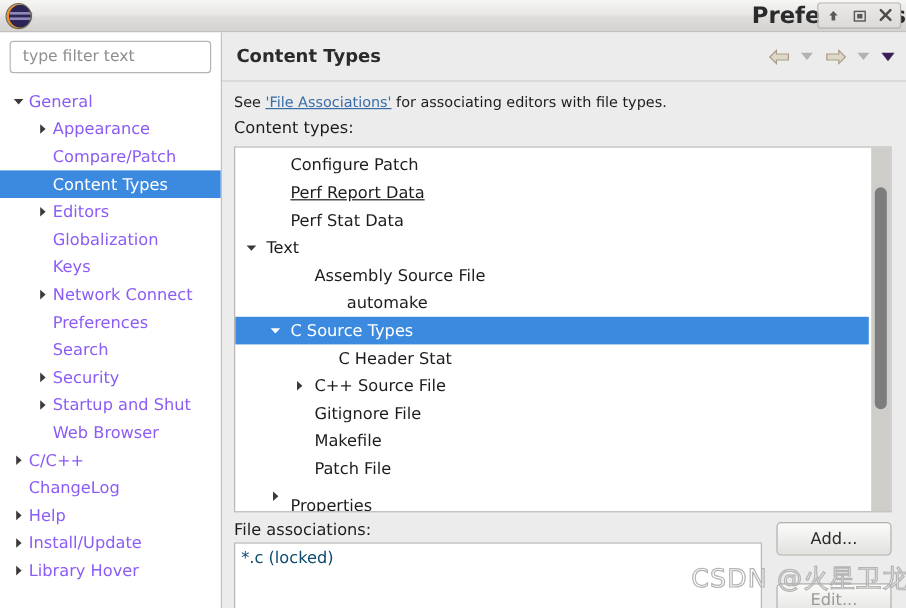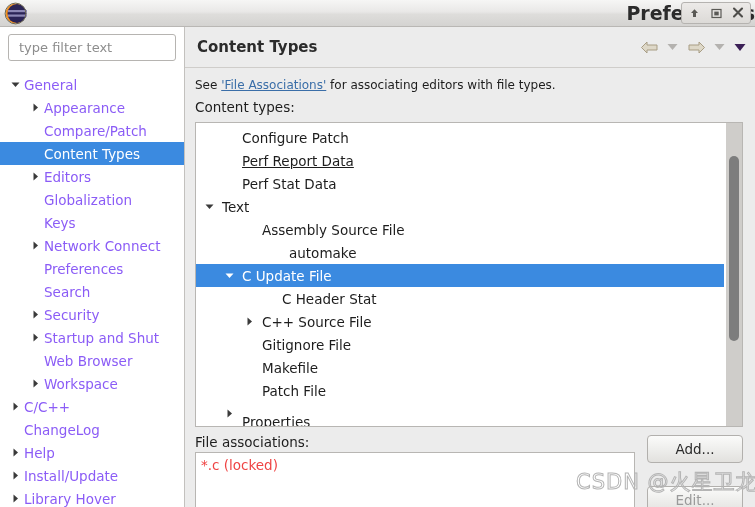--- a/index.html
+++ b/index.html
@@ -185,21 +185,21 @@
   }
   .fa-box {
     position: absolute; left: 10px; top: 425px;
     width: 440px; height: 82px;
     background: #ffffff;
     border: 1px solid #b8b6b3;
     overflow: hidden;
   }
   .fa-item {
     padding: 4px 0 0 5px;
-    font-size: 13.5px; color: #ef4444;
+    font-size: 13.5px; color: #0c4a6e;
     white-space: nowrap;
   }
   .btn {
     position: absolute;
     width: 96px; height: 28px;
     background: linear-gradient(to bottom,#fbfbfa 0%, #ededeb 55%, #e2e1de 100%);
     border: 1px solid #b2b0ad;
     border-radius: 4px;
     font-size: 13.5px;
     color: #2b2b2b;
@@ -335,28 +335,20 @@
               <path d="M3.5 1.5 L8 5.5 L3.5 9.5 Z" fill="#3a3a3a"></path>
             </svg>
           </span>
           <span class="label">Startup and Shut</span>
         </div>
         <div class="lrow">
           <span class="twisty" style="margin-left: 28px;"></span>
           <span class="label">Web Browser</span>
         </div>
         <div class="lrow">
-          <span class="twisty" style="margin-left: 28px;">
-            <svg width="11" height="11" viewBox="0 0 11 11">
-              <path d="M3.5 1.5 L8 5.5 L3.5 9.5 Z" fill="#3a3a3a"></path>
-            </svg>
-          </span>
-          <span class="label">Workspace</span>
-        </div>
-        <div class="lrow">
           <span class="twisty" style="margin-left: 8px;">
             <svg width="11" height="11" viewBox="0 0 11 11">
               <path d="M3.5 1.5 L8 5.5 L3.5 9.5 Z" fill="#3a3a3a"></path>
             </svg>
           </span>
           <span class="label">C/C++</span>
         </div>
         <div class="lrow">
           <span class="twisty" style="margin-left: 8px;"></span>
           <span class="label">ChangeLog</span>
@@ -456,21 +448,21 @@
           <div class="trow">
             <span class="ttwisty" style="margin-left: 46px;"></span>
             <span style="padding-left: 6px; margin-left: 27px;">automake</span>
           </div>
           <div class="trow sel">
             <span class="ttwisty" style="margin-left: 26px;">
               <svg width="11" height="11" viewBox="0 0 11 11">
                 <path d="M1.5 3.5 L9.5 3.5 L5.5 8 Z" fill="#ffffff"></path>
               </svg>
             </span>
-            <span style="padding-left: 6px;">C Update File</span>
+            <span style="padding-left: 6px;">C Source Types</span>
           </div>
           <div class="trow">
             <span class="ttwisty" style="margin-left: 66px;"></span>
             <span style="padding-left: 6px;">C Header Stat</span>
           </div>
           <div class="trow">
             <span class="ttwisty" style="margin-left: 46px;">
               <svg width="11" height="11" viewBox="0 0 11 11">
                 <path d="M3.5 1.5 L8 5.5 L3.5 9.5 Z" fill="#3a3a3a"></path>
               </svg>

